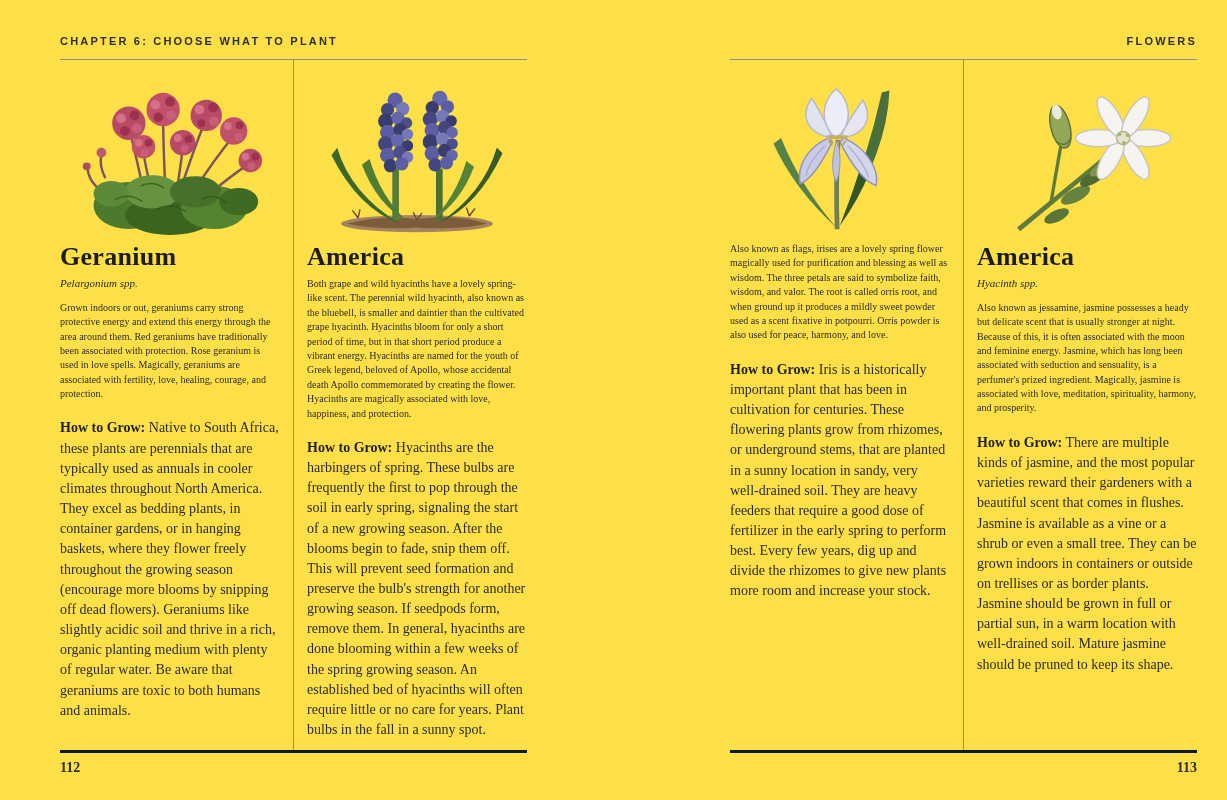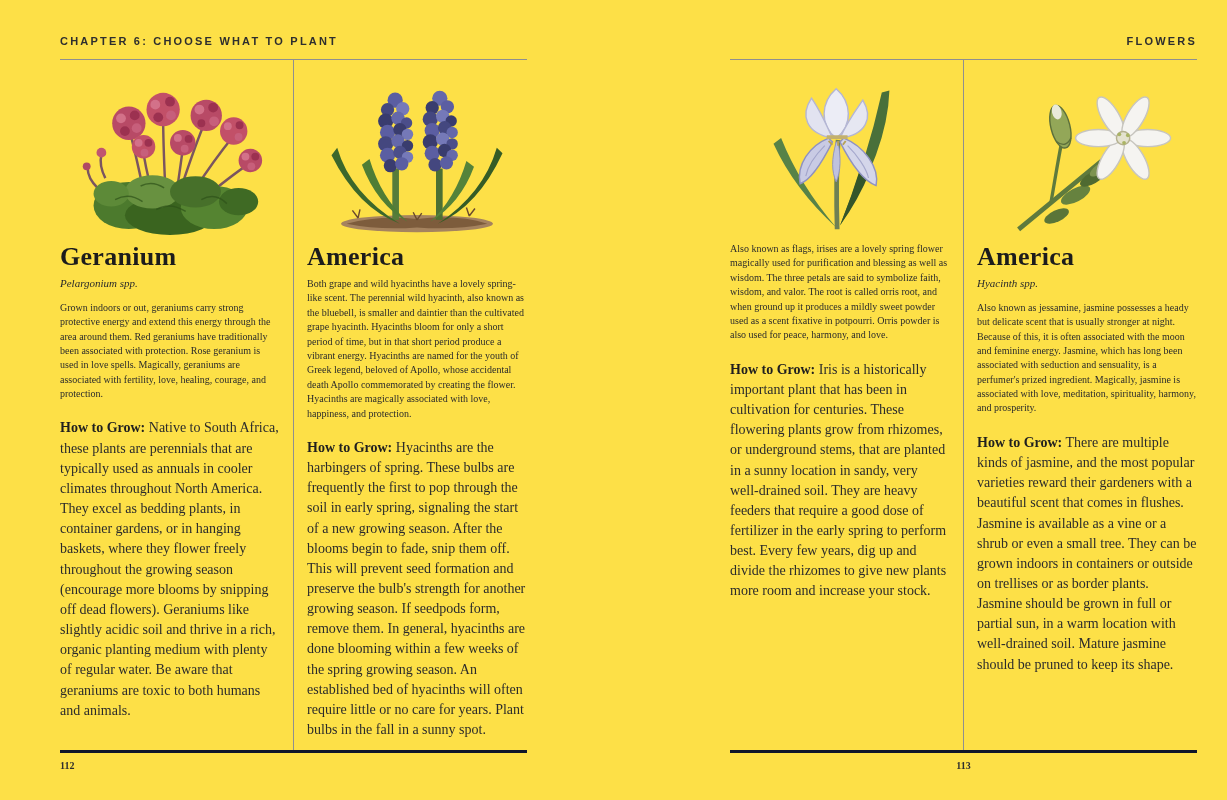--- a/index.html
+++ b/index.html
@@ -15,24 +15,24 @@
     letter-spacing:2.2px;color:#2e2e2e;height:19px;line-height:14px;
     border-bottom:1px solid #8f8f8f;padding-bottom:6px;
   }
   .page-header.align-right{text-align:right;}
   .page-body{display:flex;height:690px;border-bottom:3px solid #0f172a;}
   .v-rule{width:1px;background:#8f8f8f;flex:0 0 1px;}
   .col{box-sizing:border-box;width:233px;padding-top:8px;}
   .col-a{padding-right:14px;}
   .col-b{padding-left:13px;}
   .page-footer{
-    font-family:"Liberation Serif",serif;font-size:10px;font-weight:700;
+    font-family:"Liberation Serif",serif;font-size:14px;font-weight:700;
     color:#2e2e2e;padding-top:7px;
   }
-  .page-footer.align-right{text-align:center;}
+  .page-footer.align-right{text-align:right;}
   .illo{height:168px;display:flex;align-items:flex-end;justify-content:center;margin-bottom:6px;}
   .entry h2{
     font-family:"Liberation Serif",serif;font-weight:700;font-size:26px;
     margin:0 0 5px 0;color:#1c1c1c;letter-spacing:0.3px;
   }
   .latin{
     font-style:italic;font-size:11px;line-height:1.25;margin:0 0 10px 0;
     white-space:pre-line;color:#2a2a2a;
   }
   .desc{font-size:10px;line-height:1.44;margin:0;color:#2b2b2b;}

